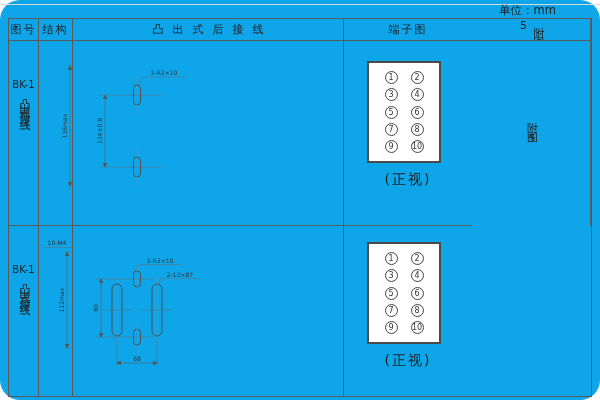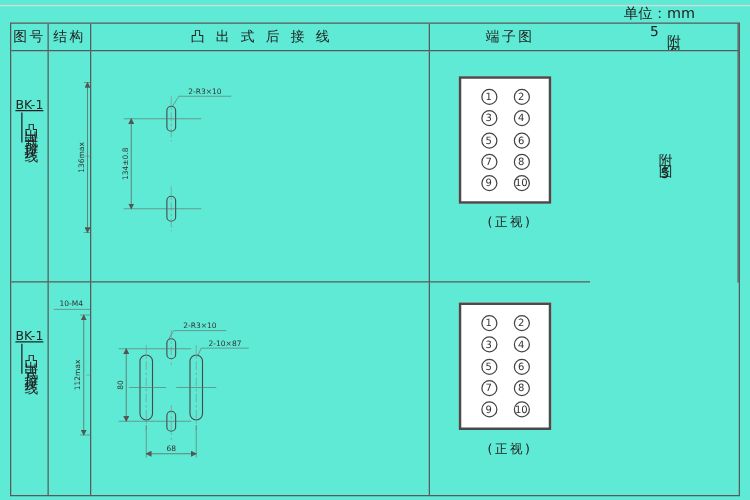--- a/index.html
+++ b/index.html
@@ -1,50 +1,50 @@
 <!DOCTYPE html>
 <html><head>
 <meta charset="utf-8">
 <style>
   html,body{margin:0;padding:0;width:600px;height:400px;background:#ffffff;overflow:hidden;
     font-family:"DejaVu Sans","Liberation Sans",sans-serif;color:#222;}
-  .page{position:relative;width:600px;height:400px;background:#5eead4;}
+  .page{position:relative;width:600px;height:400px;background:#0ea5e9;border-radius:20px;}
   .topline{position:absolute;top:4px;left:0;width:600px;border-top:1px solid #d9d9d9;}
   .unit{position:absolute;top:3px;right:44px;font-size:11.5px;color:#222;}
   .sheet{position:absolute;left:8px;top:18px;width:584px;height:379px;display:grid;
     grid-template-columns:30px 34px 271px 128px 1fr;grid-template-rows:22px 185px 1fr;
     border:1px solid #5a5a5a;box-sizing:border-box;}
   .cell{border-right:1px solid #5a5a5a;border-bottom:1px solid #5a5a5a;position:relative;
     box-sizing:border-box;overflow:hidden;}
   .lc{border-right:none;}
   .lr{border-bottom:none;}
   .hd{display:flex;align-items:center;justify-content:center;font-size:11px;color:#222;}
   .sp1{letter-spacing:2px;}
   .sp2{letter-spacing:9px;text-indent:9px;}
   .figcell{display:flex;align-items:center;justify-content:center;}
   .vtxt{writing-mode:vertical-rl;text-orientation:upright;font-size:11px;color:#222;}
   .fig{letter-spacing:9px;}
   .desc{letter-spacing:4px;}
-  .structcell{display:flex;flex-direction:column;align-items:center;padding-top:38px;gap:0;text-decoration:underline;}
+  .structcell{display:flex;flex-direction:column;align-items:center;padding-top:38px;gap:0;}
   .model{font-size:10px;color:#222;}
   .drawing{position:absolute;}
   .s{stroke:#4a4a4a;fill:none;stroke-width:0.9;}
   .sf{fill:#4a4a4a;stroke:none;}
   .w{stroke:#ffffff;fill:none;stroke-width:0.7;}
   .dim{stroke:#5f5f5f;fill:none;stroke-width:0.6;}
   .ext{stroke:#6a6a6a;fill:none;stroke-width:0.5;}
   .cl{stroke:#8a8a8a;fill:none;stroke-width:0.5;stroke-dasharray:7 2 2 2;}
   text.t{font-size:6px;fill:#333;}
   text.t5{font-size:5px;fill:#333;}
   .tbox{position:absolute;width:74px;height:102px;border:2px solid #4a4a4a;background:#fff;
     display:grid;grid-template-columns:1fr 1fr;align-content:space-between;justify-items:center;
     padding:8px 9px;box-sizing:border-box;}
   .pin{width:13px;height:13px;border:1px solid #444;border-radius:50%;display:flex;
     align-items:center;justify-content:center;font-size:8px;color:#333;box-sizing:border-box;}
-  .caption{position:absolute;width:100%;text-align:center;font-size:10px;letter-spacing:2px;color:#222;}
+  .caption{position:absolute;width:100%;text-align:center;font-size:14px;letter-spacing:2px;color:#222;}
 </style>
 </head>
 <body>
 
 <div class="page">
   <div class="topline"></div>
   <div class="unit">单位：mm</div>
 
   <div class="sheet">
 

